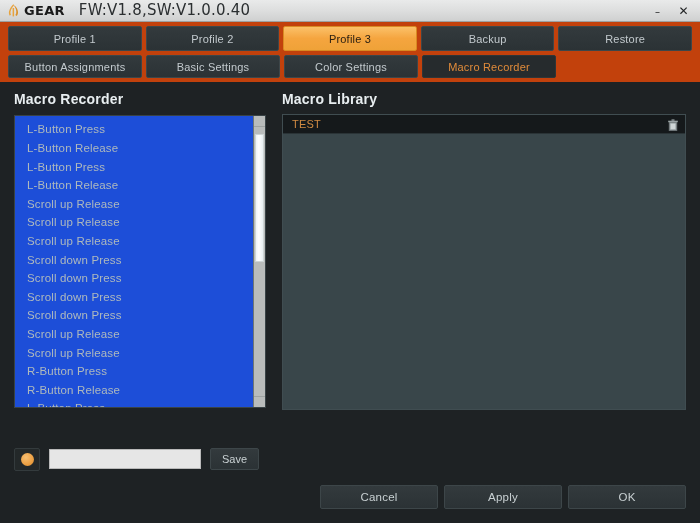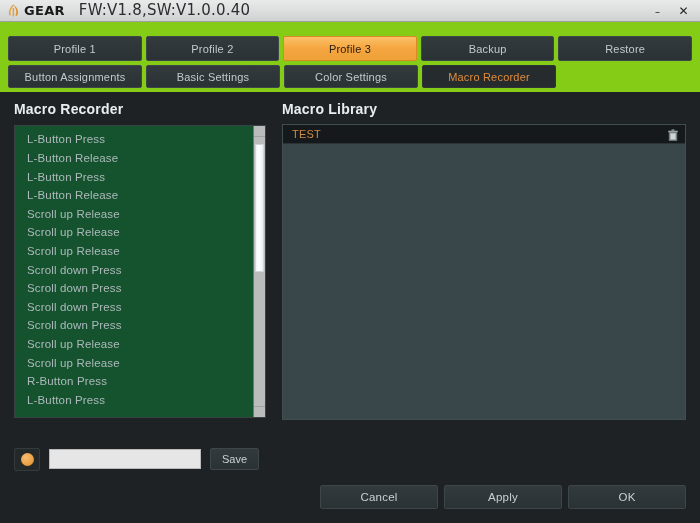--- a/index.html
+++ b/index.html
@@ -92,22 +92,22 @@
 
   .win-btn.minimize {
     font-size: 10px;
     align-items: flex-end;
     padding-bottom: 1px;
   }
 
   
   .tabzone {
     flex: 0 0 auto;
-    background: #84cc16;
-    padding: 14px 8px 4px 8px;
+    background: #c2410c;
+    padding: 4px 8px 4px 8px;
   }
 
   .tabrow {
     display: flex;
     gap: 4px;
   }
 
   .tabrow.primary { margin-bottom: 4px; }
 
   .tab {
@@ -191,21 +191,21 @@
     line-height: 1.1;
     user-select: none;
   }
 
   .panel-title.right { margin-bottom: 7px; }
 
   
   .event-list-wrap {
     position: relative;
     height: 293px;
-    background: #14532d;
+    background: #1d4ed8;
     border: 1px solid #394346;
     overflow: hidden;
   }
 
   .event-list {
     position: absolute;
     inset: 0 12px 0 0;
     overflow: hidden;
     padding: 4px 0 0 12px;
   }
@@ -418,20 +418,21 @@
             <div class="event-item">Scroll up Release</div>
             <div class="event-item">Scroll up Release</div>
             <div class="event-item">Scroll up Release</div>
             <div class="event-item">Scroll down Press</div>
             <div class="event-item">Scroll down Press</div>
             <div class="event-item">Scroll down Press</div>
             <div class="event-item">Scroll down Press</div>
             <div class="event-item">Scroll up Release</div>
             <div class="event-item">Scroll up Release</div>
             <div class="event-item">R-Button Press</div>
+            <div class="event-item">R-Button Release</div>
             <div class="event-item">L-Button Press</div>
           </div>
         <div class="scrollbar">
           <div class="scroll-arrow top"></div>
           <div class="scroll-thumb" id="scroll-thumb" style="top: 6%; height: 44%;"></div>
           <div class="scroll-arrow bot"></div>
         </div>
       </div>
     </div>
 

